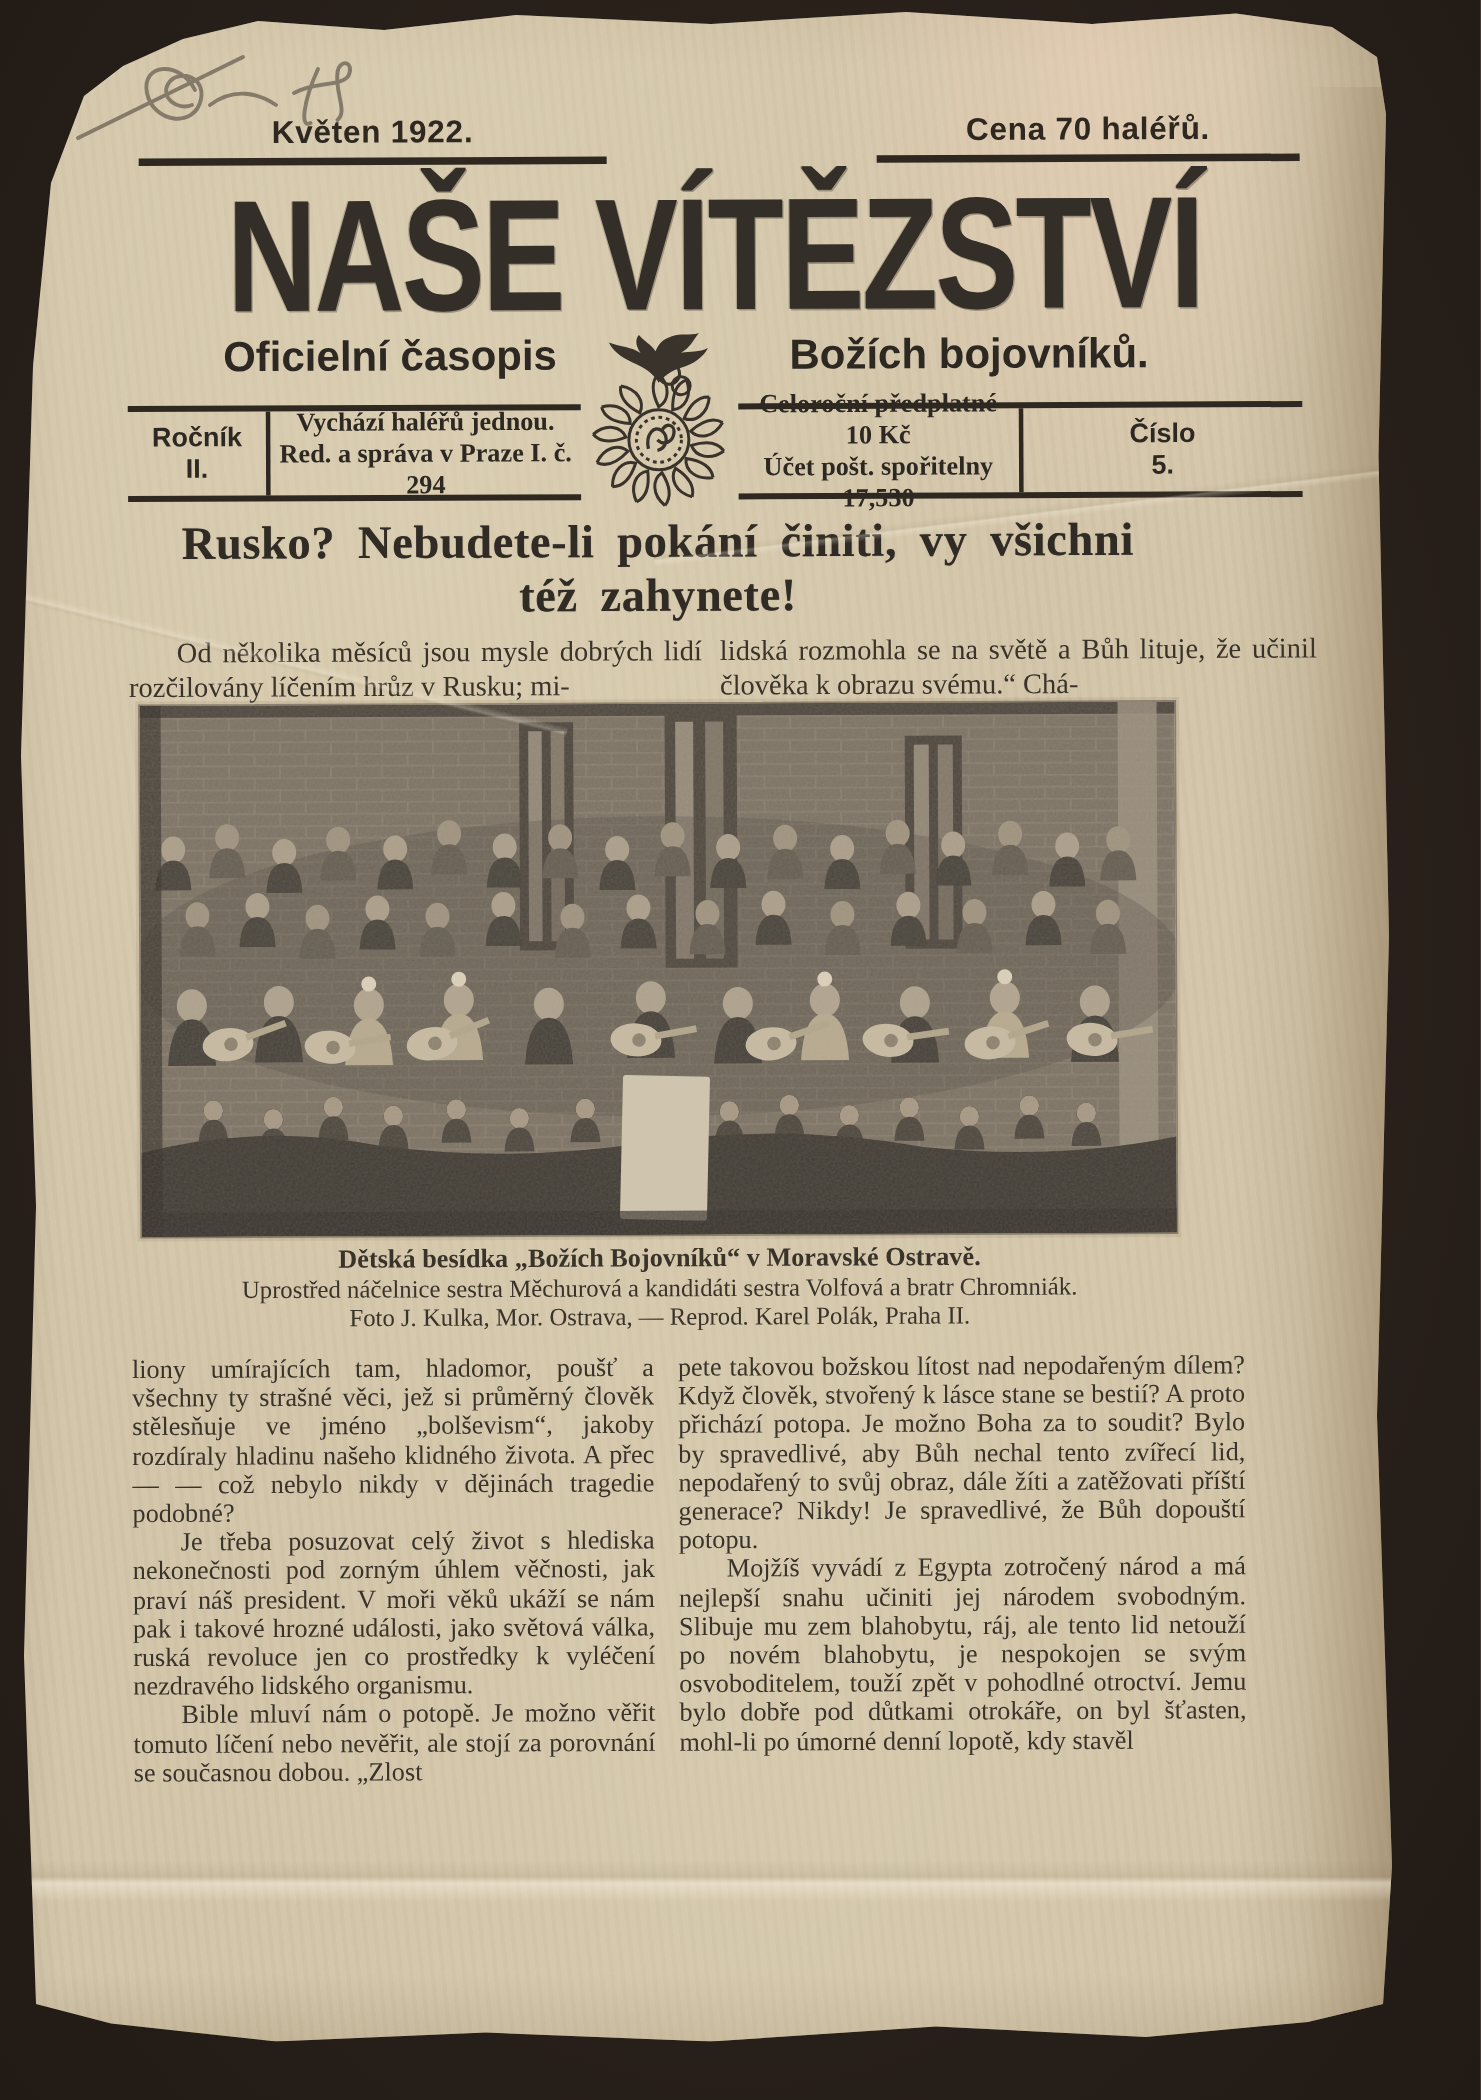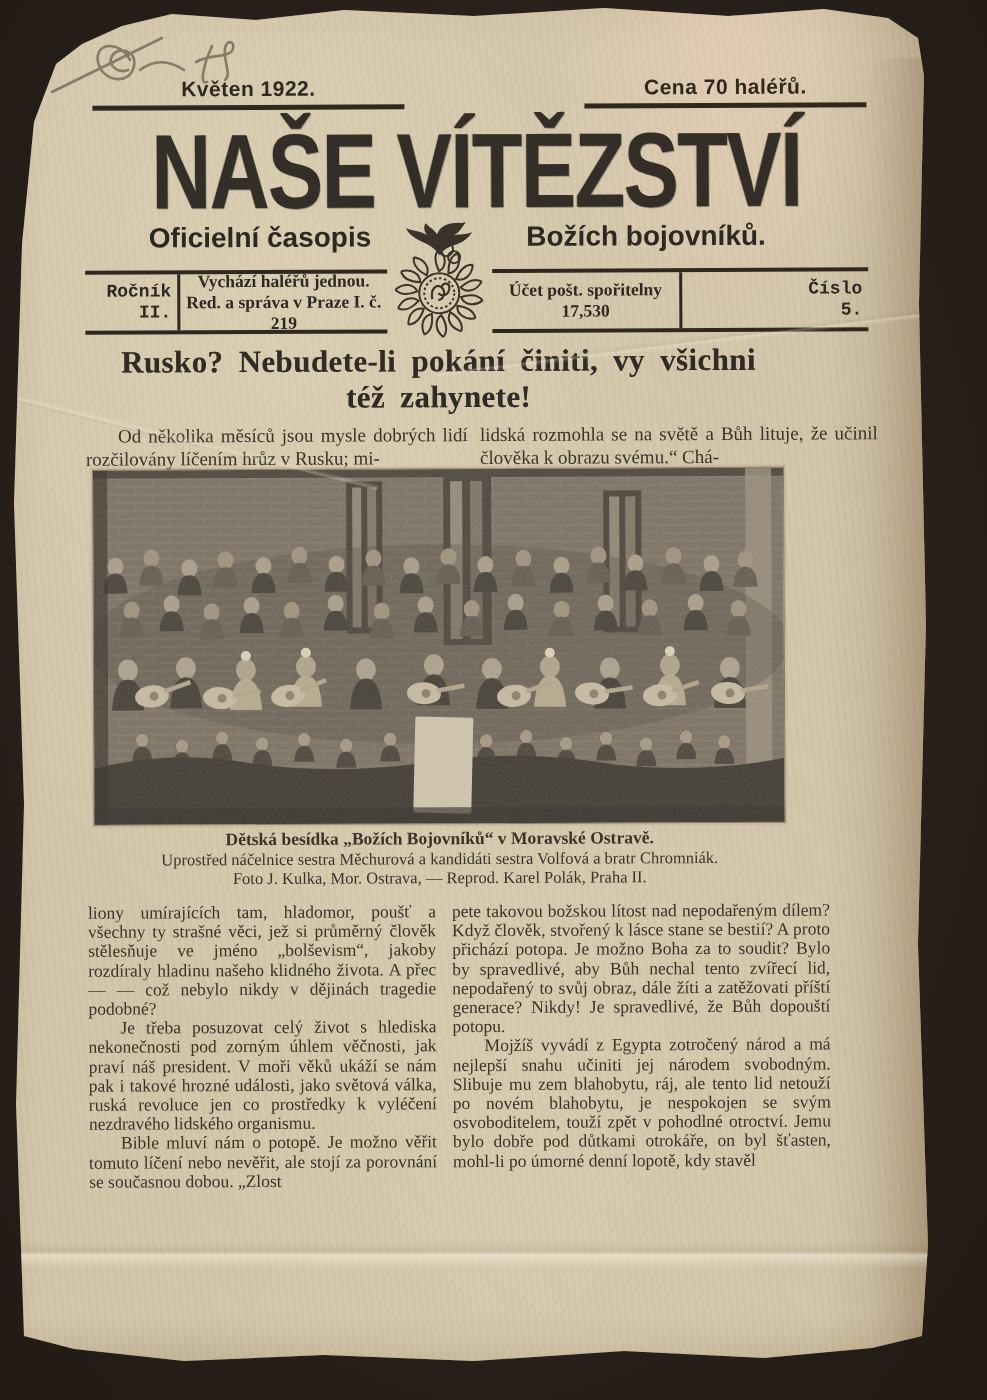--- a/index.html
+++ b/index.html
@@ -40,21 +40,21 @@
   .subtitle-row{position:relative;margin-top:2px;height:38px;}
   .subtitle{position:absolute;font-family:"Liberation Sans", sans-serif;font-weight:bold;font-size:28px;color:#2d2822;text-align:center;}
   .subtitle-left{left:32px;width:286px;}
   .subtitle-right{left:408px;width:306px;}
   .infobar{position:relative;margin-top:10px;height:64px;font-weight:bold;}
   .infogroup{position:absolute;top:0;height:56px;border-top:4px solid #2e2820;border-bottom:4px solid #2e2820;display:flex;align-items:center;}
   .infogroup-left{left:0;width:302px;}
   .infogroup-right{left:407px;width:376px;}
   .infocell{padding:2px 6px;}
   .info-divider{width:3px;align-self:stretch;background:#2e2820;}
-  .info-sans{font-family:Liberation Mono, monospace;font-size:18px;line-height:21px;text-align:right;color:#2d2822;}
+  .info-sans{font-family:Liberation Sans, sans-serif;font-size:18px;line-height:21px;text-align:center;color:#2d2822;}
   .info-serif{font-family:"Liberation Serif", serif;font-size:17.5px;line-height:21px;text-align:center;color:#2d2822;flex:1;}
   .vol-cell{width:80px;}
   .emblem{position:absolute;left:303px;top:-48px;width:102px;height:118px;}
   
   .headline{margin-top:10px;width:706px;text-align:center;font-weight:bold;font-size:31px;line-height:36px;
     word-spacing:7px;letter-spacing:.4px;color:#302b24;text-shadow:0 0 .5px rgba(48,43,36,.5);}
   .intro-row{margin-top:8px;display:flex;width:792px;gap:12px;}
   .intro-col{font-size:19px;line-height:23px;text-align:justify;color:#39332a;}
   .intro-col.l{width:382px;}
   .intro-col.r{width:398px;}
@@ -107,21 +107,21 @@
 
       <div class="infobar">
         <div class="infogroup infogroup-left">
           <div class="infocell info-sans vol-cell">
             <div>Ročník</div>
             <div>II.</div>
           </div>
           <div class="info-divider"></div>
           <div class="infocell info-serif">
             <div>Vychází haléřů jednou.</div>
-            <div>Red. a správa v Praze I. č. 219</div>
+            <div>Red. a správa v Praze I. č. 294</div>
           </div>
         </div>
 
         <svg class="emblem" viewBox="0 0 102 118">
           <g fill="none" stroke="#3a332b" stroke-width="2">
             <g>
               <path d="M51,28 C59,36 58,46 51,50 C47,42 45,34 51,28" transform="rotate(0 51 72)"></path>
               <path d="M51,28 C59,36 58,46 51,50 C47,42 45,34 51,28" transform="rotate(25 51 72)"></path>
               <path d="M51,28 C59,36 58,46 51,50 C47,42 45,34 51,28" transform="rotate(50 51 72)"></path>
               <path d="M51,28 C59,36 58,46 51,50 C47,42 45,34 51,28" transform="rotate(75 51 72)"></path>
@@ -142,20 +142,21 @@
           </g>
           <g fill="#3a332b">
             <path d="M51,34 C48,28 42,24 33,20 C26,17 20,12 18,7 C26,10 33,10 39,14 C35,8 36,4 38,2 C41,6 46,8 49,13 C51,8 54,5 60,3 C66,1 72,3 78,1 C74,6 72,11 66,14 C72,13 78,14 84,11 C81,17 74,22 66,24 C59,26 54,30 51,34 Z"></path>
             <circle cx="58" cy="28" r="7" fill="none" stroke="#3a332b" stroke-width="2"></circle>
             <circle cx="66" cy="36" r="6" fill="none" stroke="#3a332b" stroke-width="2"></circle>
           </g>
         </svg>
 
         <div class="infogroup infogroup-right">
           <div class="infocell info-serif">
+            <div>Celoroční předplatné 10 Kč</div>
             <div>Účet pošt. spořitelny 17,530</div>
           </div>
           <div class="info-divider"></div>
           <div class="infocell info-sans" style="flex:1;">
             <div>Číslo</div>
             <div>5.</div>
           </div>
         </div>
       </div>
 

